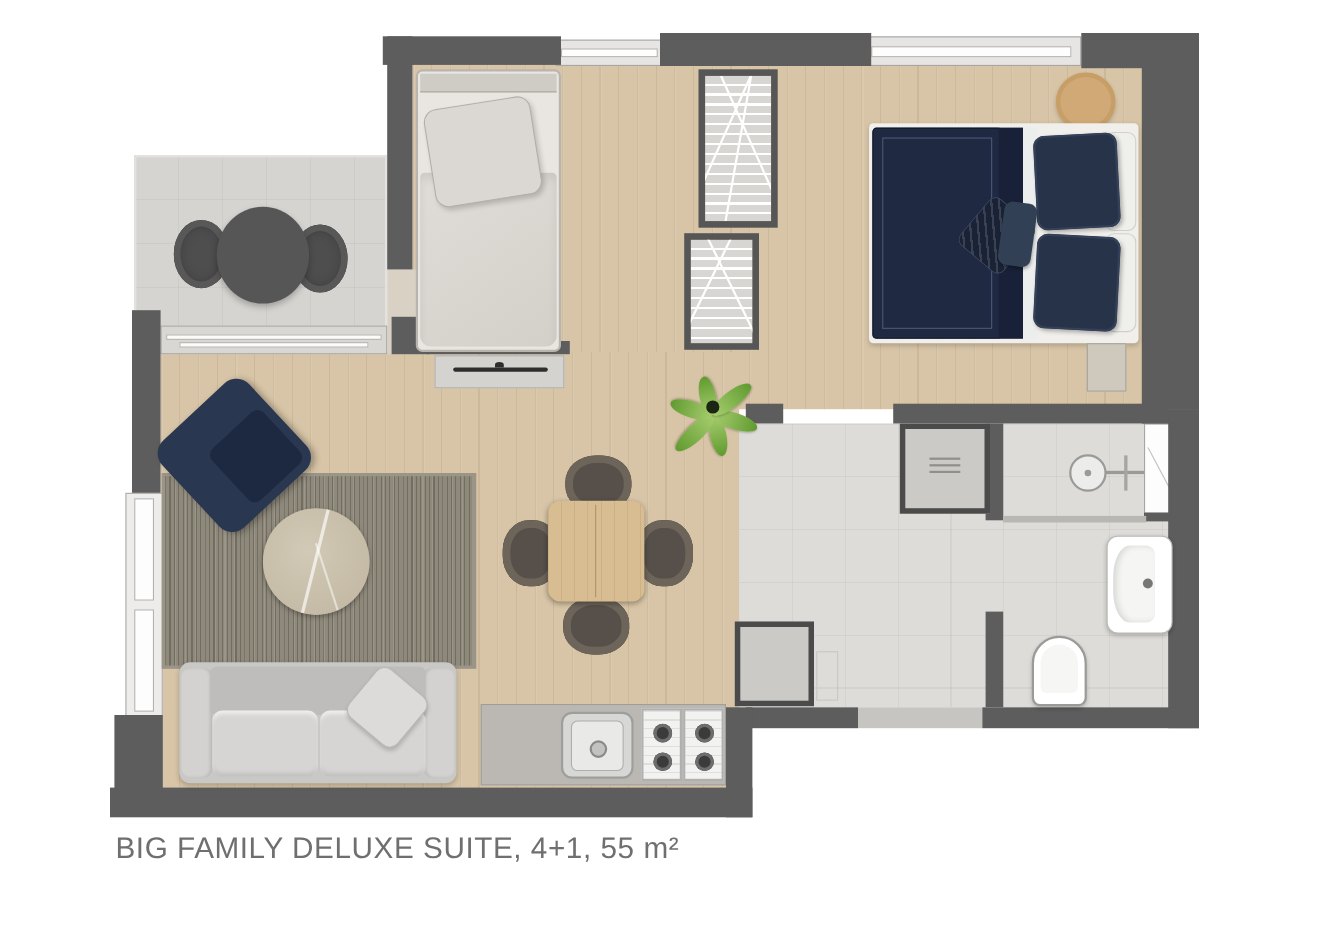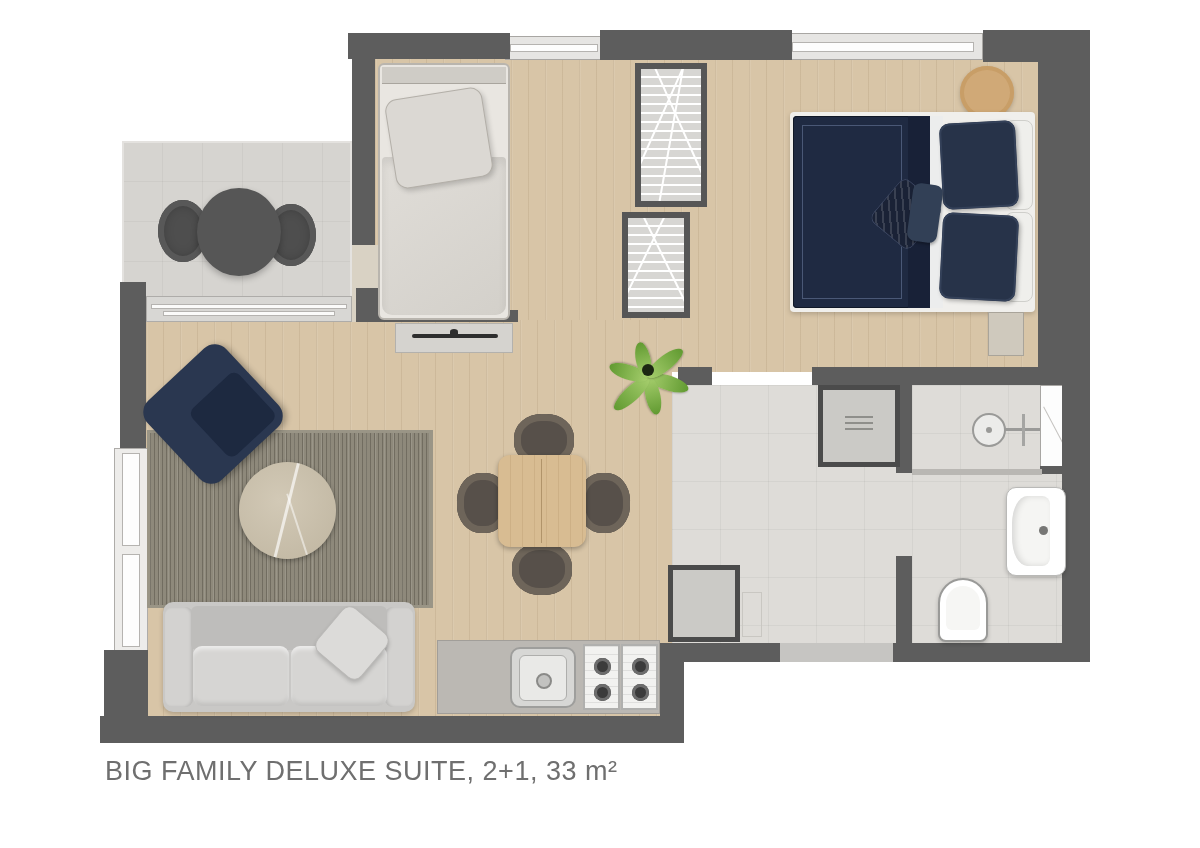--- a/index.html
+++ b/index.html
@@ -200,15 +200,15 @@
   <div class="abs" style="left:598px;top:326px;width:100px;height:88px;">
     <div class="leaf" style="transform:rotate(15deg);"></div>
     <div class="leaf" style="transform:rotate(75deg);width:38px;"></div>
     <div class="leaf" style="transform:rotate(135deg);width:46px;"></div>
     <div class="leaf" style="transform:rotate(195deg);width:40px;"></div>
     <div class="leaf" style="transform:rotate(255deg);width:36px;"></div>
     <div class="leaf" style="transform:rotate(320deg);width:44px;"></div>
     <div class="abs" style="left:44px;top:38px;width:12px;height:12px;border-radius:50%;background:#1c2713;"></div>
   </div>
 
-  <div id="title" class="abs" style="left:105px;top:756px;">BIG FAMILY DELUXE SUITE, 2+1, 33 m²</div>
+  <div id="title" class="abs" style="left:105px;top:756px;">BIG FAMILY DELUXE SUITE, 4+1, 55 m²</div>
 
 </div>
 
 </body></html>

